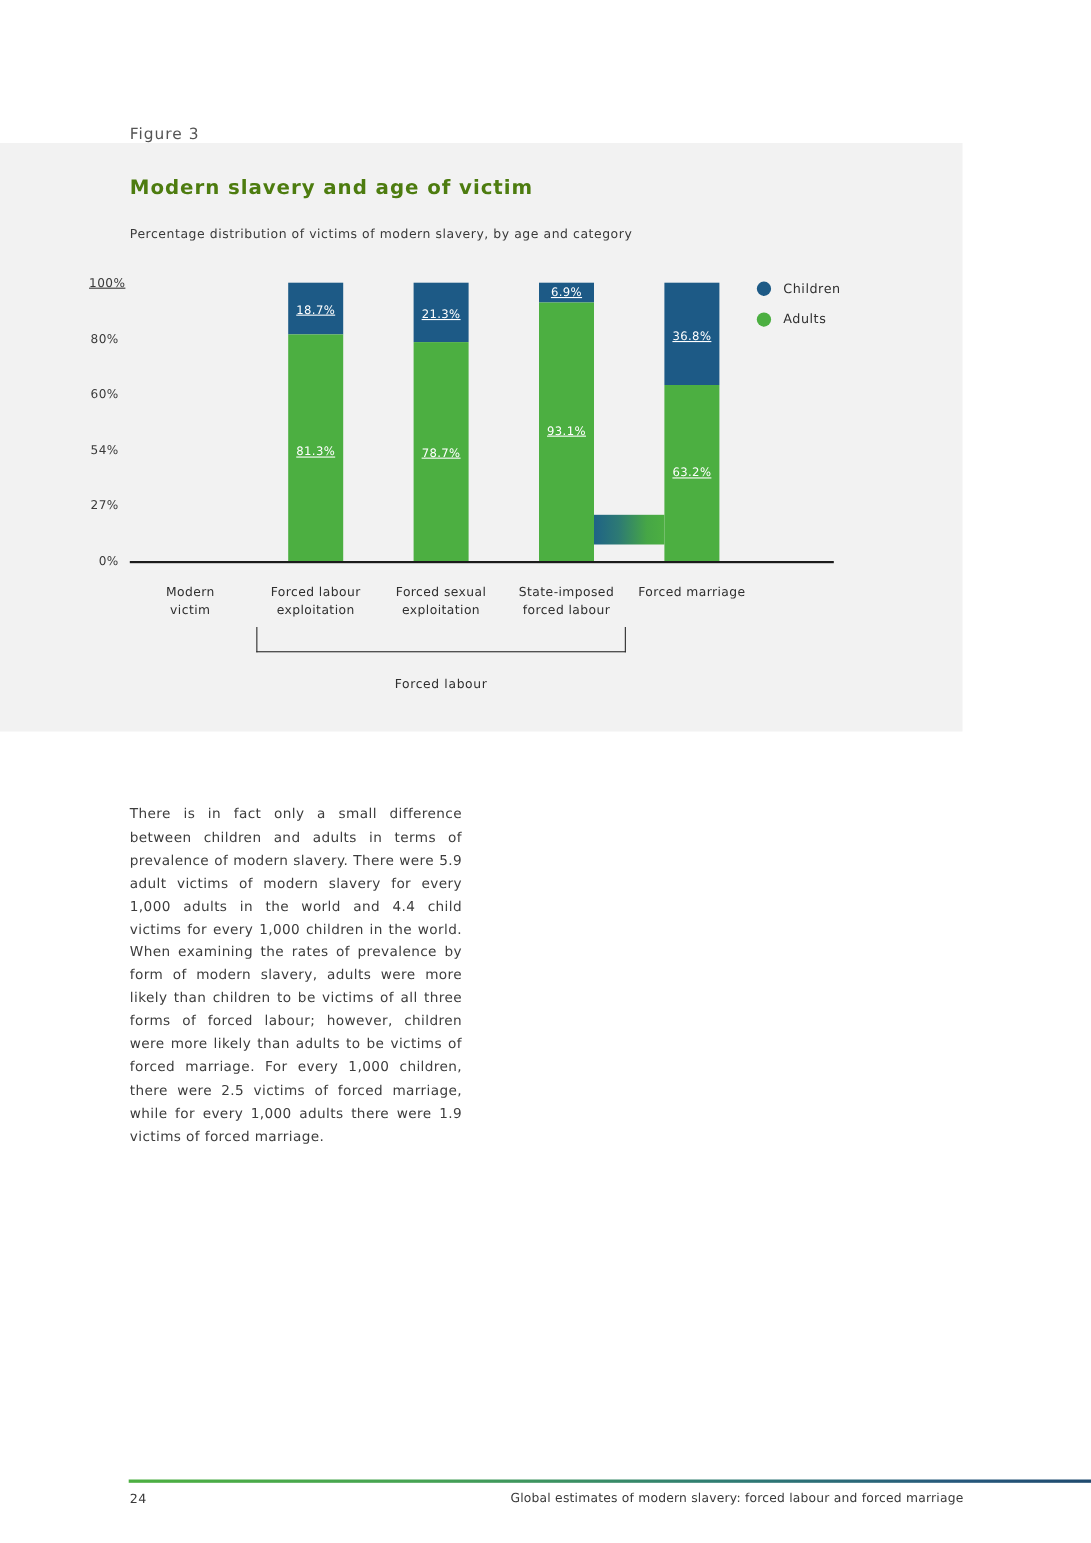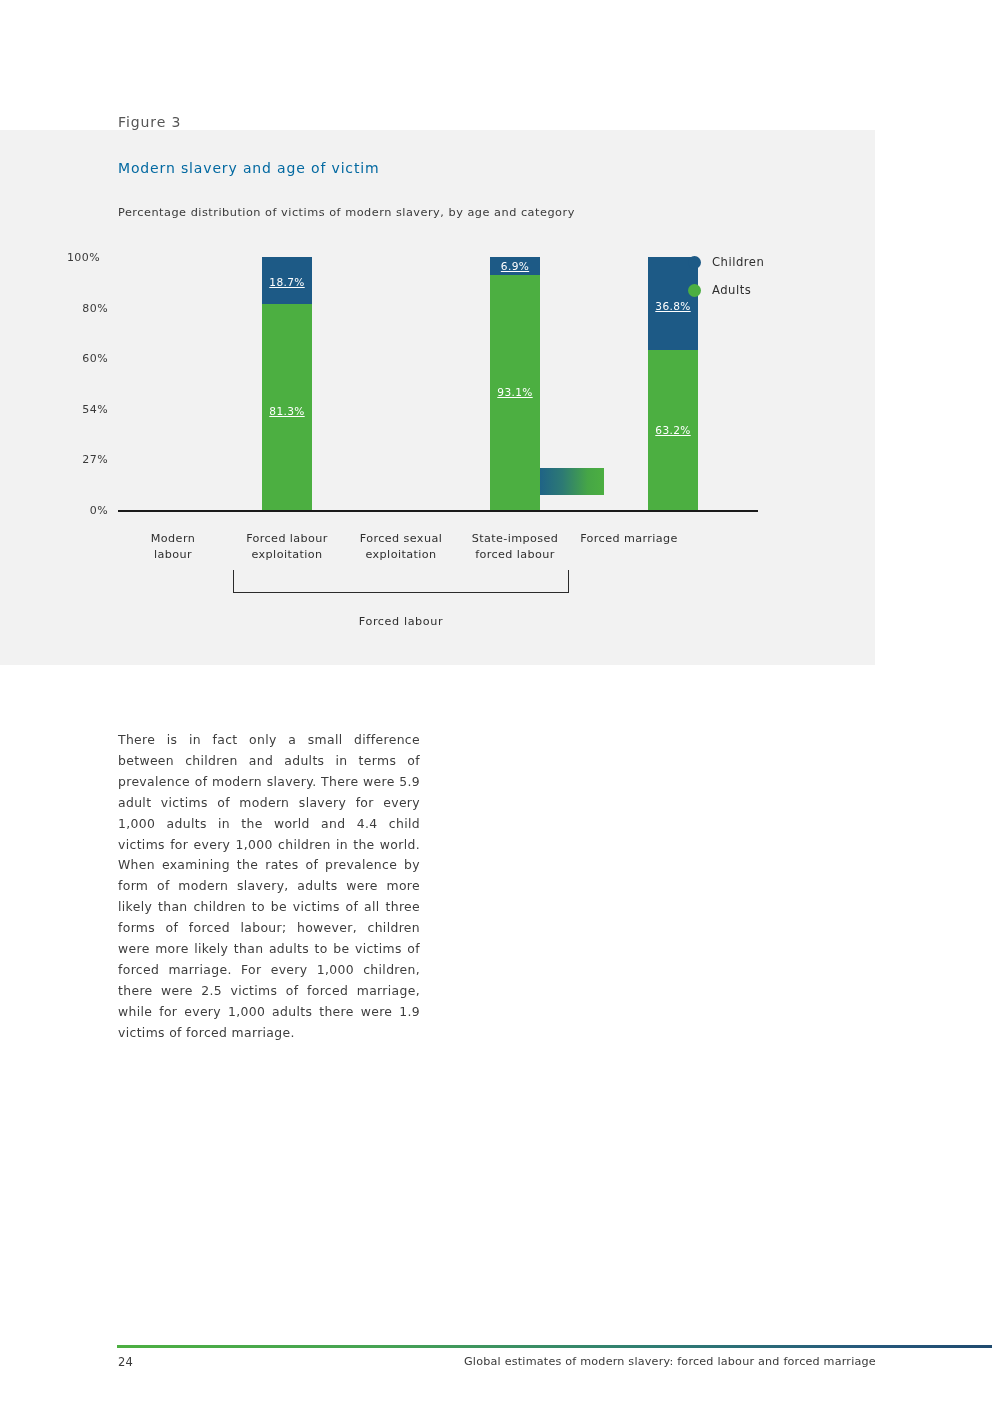--- a/index.html
+++ b/index.html
@@ -33,24 +33,24 @@
     top: 130px;
     width: 875px;
     height: 535px;
     background: #f2f2f2;
   }
 
   .chart-title {
     position: absolute;
     left: 118px;
     top: 160px;
-    font-size: 14px;
-    font-weight: normal;
+    font-size: 18px;
+    font-weight: bold;
     letter-spacing: 0.85px;
-    color: #0369a1;
+    color: #4d7c0f;
   }
   .chart-subtitle {
     position: absolute;
     left: 118px;
     top: 206px;
     font-size: 11.3px;
     letter-spacing: 0.5px;
     color: #3a3a3a;
   }
 
@@ -209,57 +209,63 @@
 
 <div class="figure-label">Figure 3</div>
 
 <div class="figure-panel"></div>
 
 <div class="chart-title">Modern slavery and age of victim</div>
 <div class="chart-subtitle">Percentage distribution of victims of modern slavery, by age and category</div>
 
 <div class="plot">
 
-  <div class="y-tick" style="left:54px; top:257px;">100%</div>
+  <div class="y-tick" style="left:68px; top:257px;text-decoration:underline;">100%</div>
   <div class="y-tick" style="left:62px; top:308px;">80%</div>
   <div class="y-tick" style="left:62px; top:358px;">60%</div>
   <div class="y-tick" style="left:62px; top:409px;">54%</div>
   <div class="y-tick" style="left:62px; top:459px;">27%</div>
   <div class="y-tick" style="left:62px; top:510px;">0%</div>
 
   <div class="axis-line"></div>
 
 
   <div class="bar-group" style="left:262px; top:257px; width:50px; height:205px;">
     <div class="seg" style="top:0px; height:47.3px; background:#1d5a86;"></div>
     <div class="seg-label" style="top:25px;">18.7%</div>
     <div class="seg" style="top:47.3px; height:205.7px; background:#4caf41;"></div>
     <div class="seg-label" style="top:154px;">81.3%</div>
   </div>
 
+  <div class="bar-group" style="left:376px; top:257px; width:50px; height:253px;">
+    <div class="seg" style="top:0px; height:53.9px; background:#1d5a86;"></div>
+    <div class="seg-label" style="top:29px;">21.3%</div>
+    <div class="seg" style="top:53.9px; height:199.1px; background:#4caf41;"></div>
+    <div class="seg-label" style="top:155px;">78.7%</div>
+  </div>
 
   <div class="bar-group" style="left:490px; top:257px; width:50px; height:253px;">
     <div class="seg" style="top:0px; height:17.5px; background:#1d5a86;"></div>
     <div class="seg-label" style="top:9px;">6.9%</div>
     <div class="seg" style="top:17.5px; height:235.5px; background:#4caf41;"></div>
     <div class="seg-label" style="top:135px;">93.1%</div>
   </div>
 
-  <div class="bar-group" style="left:604px; top:257px; width:50px; height:253px;margin-left:44px;">
+  <div class="bar-group" style="left:604px; top:257px; width:50px; height:253px;">
     <div class="seg" style="top:0px; height:93.1px; background:#1d5a86;"></div>
     <div class="seg-label" style="top:49px;">36.8%</div>
     <div class="seg" style="top:93.1px; height:159.9px; background:#4caf41;"></div>
     <div class="seg-label" style="top:173px;">63.2%</div>
   </div>
 
   <div class="connector" style="left:540px; top:468px; width:64px; height:27px;"></div>
 
   <div class="cat-label" style="left:123px; width:100px;">
     <div>Modern</div>
-    <div>labour</div>
+    <div>victim</div>
   </div>
   <div class="cat-label" style="left:222px; width:130px;">
     <div>Forced labour</div>
     <div>exploitation</div>
   </div>
   <div class="cat-label" style="left:336px; width:130px;">
     <div>Forced sexual</div>
     <div>exploitation</div>
   </div>
   <div class="cat-label" style="left:450px; width:130px;">

